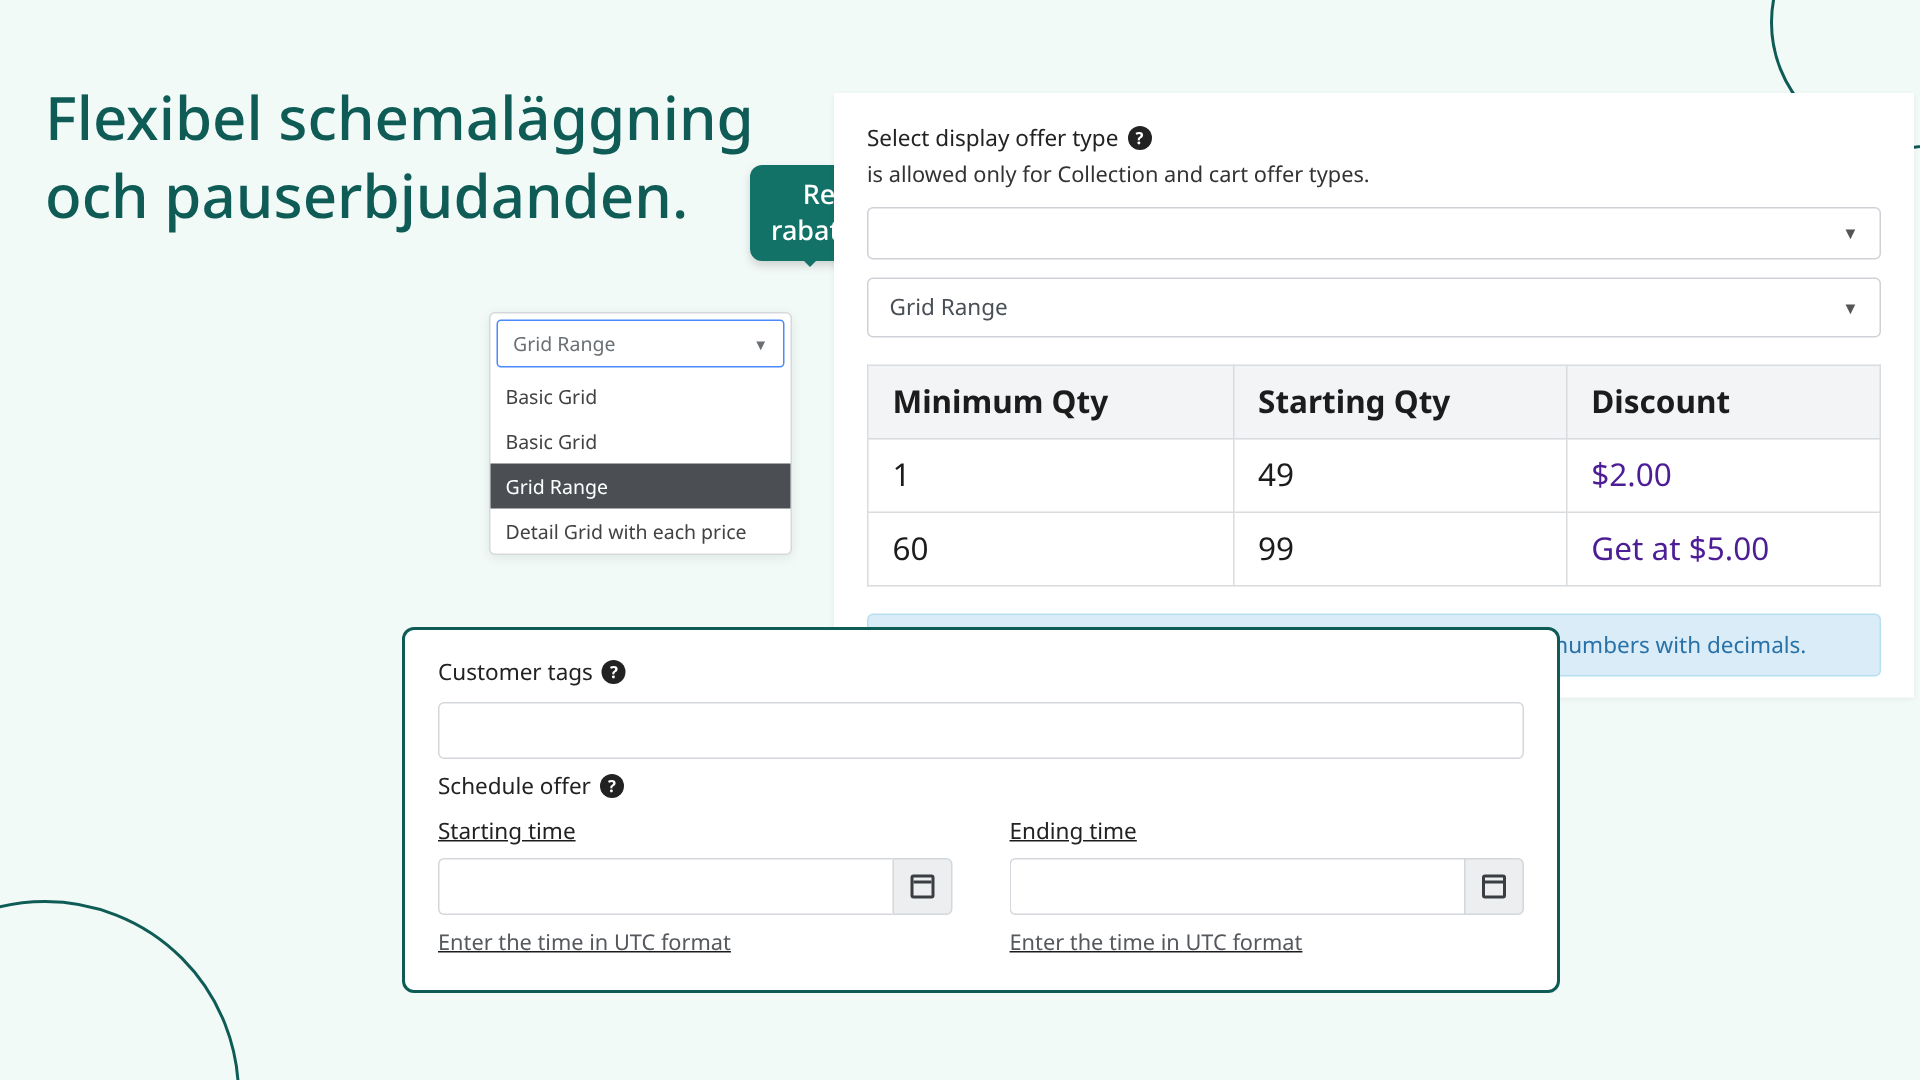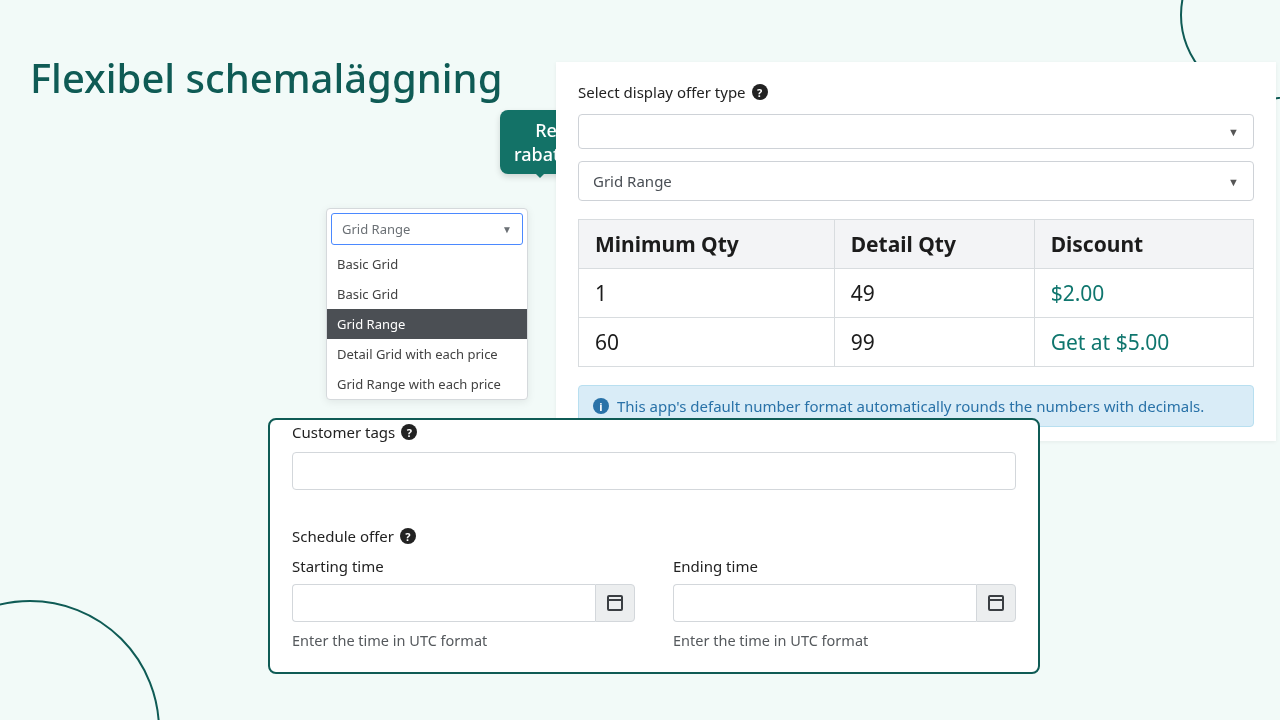--- a/index.html
+++ b/index.html
@@ -60,36 +60,36 @@
     margin-top:12px; border:1px solid #ced2d7; border-radius:4px;
     padding: 9px 14px; display:flex; justify-content:space-between; align-items:center;
     color:#4a4f55; font-size:15px;
   }
   .caret { font-size:11px; color:#555; }
   table.disc {
     width:100%; margin-top:18px; border-collapse: collapse; font-size:21px;
   }
   table.disc th, table.disc td { border:1px solid #d8dcdf; padding:10px 16px; text-align:left; }
   table.disc th { background:#f3f4f6; font-weight:700; }
-  table.disc td.price { color:#0f766e; }
+  table.disc td.price { color:#4c1d95; }
   .info-banner {
     margin-top:18px; background:#d9ecf7; border:1px solid #b8dff0; border-radius:4px;
     padding:10px 14px; color:#2972a8; font-size:15px;
     display:flex; align-items:center; gap:8px;
   }
   .info-banner .i { width:16px; height:16px; border-radius:50%; background:#2972a8; color:#fff; display:inline-flex; align-items:center; justify-content:center; font-size:11px; font-weight:700; }
   .sched-panel {
     position: absolute; top: 418px; left: 268px; width: 772px;
     background:#fff; border:2px solid #0f5b55; border-radius:8px;
-    padding: 2px 22px 22px 22px;
+    padding: 18px 22px 22px 22px;
   }
   .tags-input {
     margin-top:10px; width:100%; border:1px solid #d3d7db; border-radius:4px; height:38px; padding:6px 10px;
   }
-  .sched-row { display:flex; gap:38px; margin-top:10px; }
+  .sched-row { display:flex; gap:38px; margin-top:10px;text-decoration:underline; }
   .sched-col { flex:1; }
   .sched-col h4 { font-size:15px; font-weight:400; color:#222; margin-bottom:8px; }
   .dt-wrap { display:flex; }
   .dt-input { flex:1; border:1px solid #d3d7db; border-right:none; border-radius:4px 0 0 4px; height:38px; padding:6px 10px; }
   .dt-btn  {
     width:40px; border:1px solid #d3d7db; border-radius:0 4px 4px 0; background:#eceeef;
     display:flex; align-items:center; justify-content:center; cursor:pointer;
   }
   .cal-icon {
     width:16px; height:16px; position:relative; display:inline-block;
@@ -103,60 +103,61 @@
   .hint { margin-top:8px; font-size:14.5px; color:#55595d; }
 </style>
 </head>
 <body>
 
 <div class="deco-tr"></div>
 <div class="deco-bl"></div>
 
 <div class="headline">
   <div>Flexibel schemaläggning</div>
+  <div>och pauserbjudanden.</div>
 </div>
 
 <div class="speech">
   <div>Redigera</div>
   <div>rabatttabeller</div>
 </div>
 
 <div class="dd-panel">
   <div class="dd-head">
     <span>Grid Range</span>
     <span class="caret">▼</span>
   </div>
   <div class="dd-opt">Basic Grid</div>
   <div class="dd-opt">Basic Grid</div>
   <div class="dd-opt sel">Grid Range</div>
   <div class="dd-opt">Detail Grid with each price</div>
-  <div class="dd-opt">Grid Range with each price</div>
 </div>
 
 <div class="right-panel">
   <div class="lbl">
     <span>Select display offer type</span>
     <span class="help">?</span>
   </div>
+  <div class="note">is allowed only for Collection and cart offer types.</div>
 
   <div class="sel-box">
     <span></span>
     <span class="caret">▼</span>
   </div>
 
   <div class="sel-box">
     <span>Grid Range</span>
     <span class="caret">▼</span>
   </div>
 
   <table class="disc">
     <thead>
       <tr>
         <th>Minimum Qty</th>
-        <th>Detail Qty</th>
+        <th>Starting Qty</th>
         <th>Discount</th>
       </tr>
     </thead>
     <tbody>
       <tr>
         <td>1</td>
         <td>49</td>
         <td class="price">$2.00</td>
       </tr>
       <tr>
@@ -173,21 +174,21 @@
   </div>
 </div>
 
 <div class="sched-panel">
   <div class="lbl">
     <span>Customer tags</span>
     <span class="help">?</span>
   </div>
   <input class="tags-input" style="">
 
-  <div class="lbl" style="margin-top:36px;">
+  <div class="lbl" style="margin-top:8px;">
     <span>Schedule offer</span>
     <span class="help">?</span>
   </div>
 
   <div class="sched-row">
     <div class="sched-col">
       <h4>Starting time</h4>
       <div class="dt-wrap">
         <input class="dt-input" style="">
         <div class="dt-btn">

